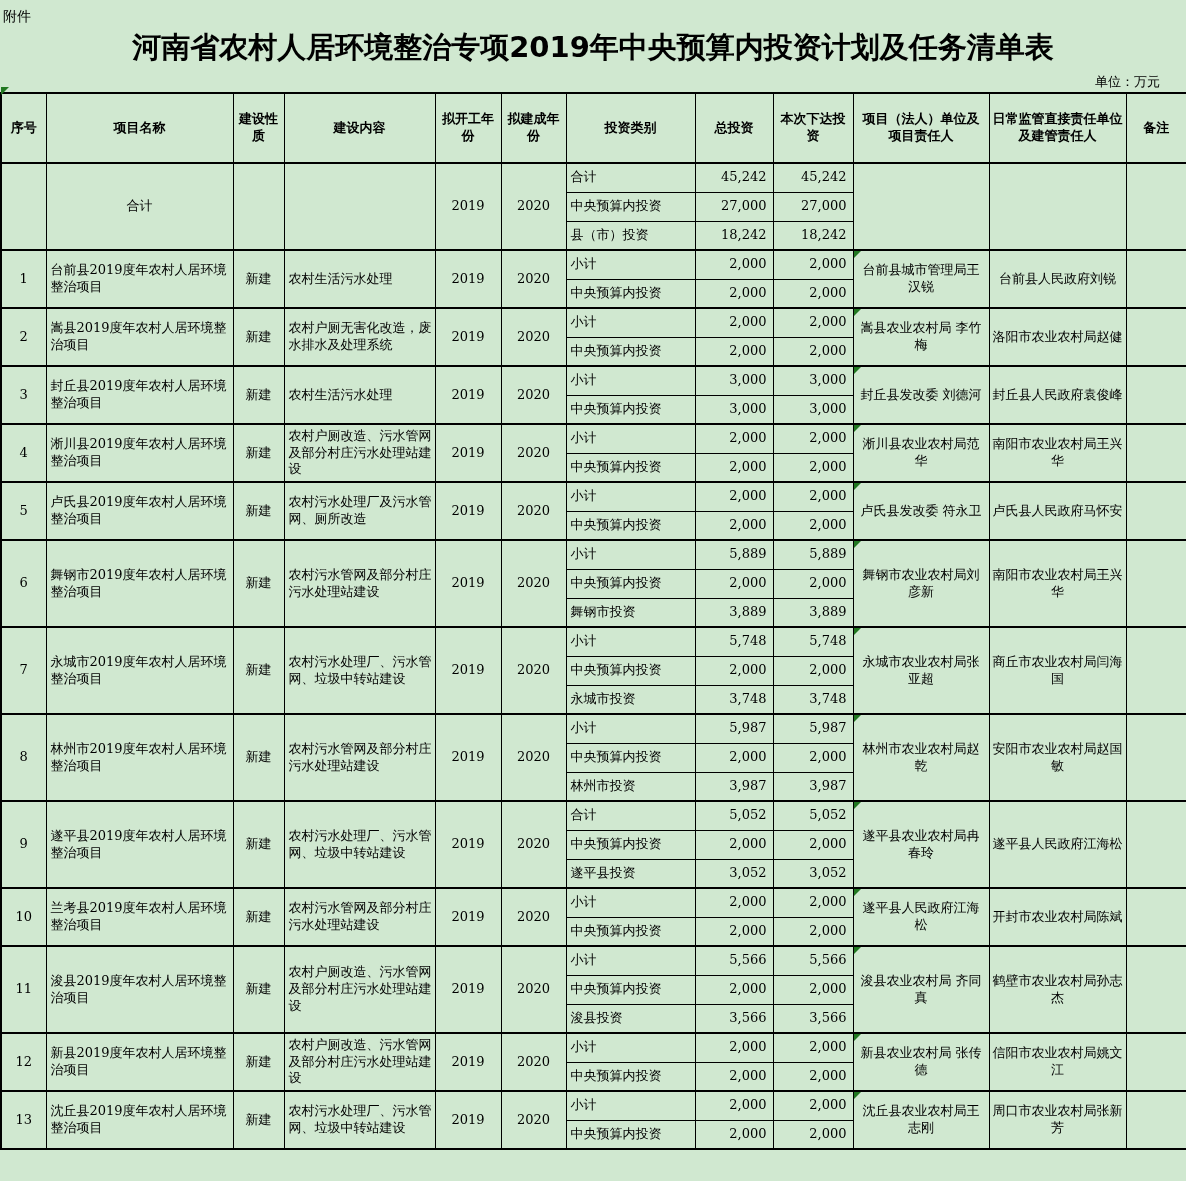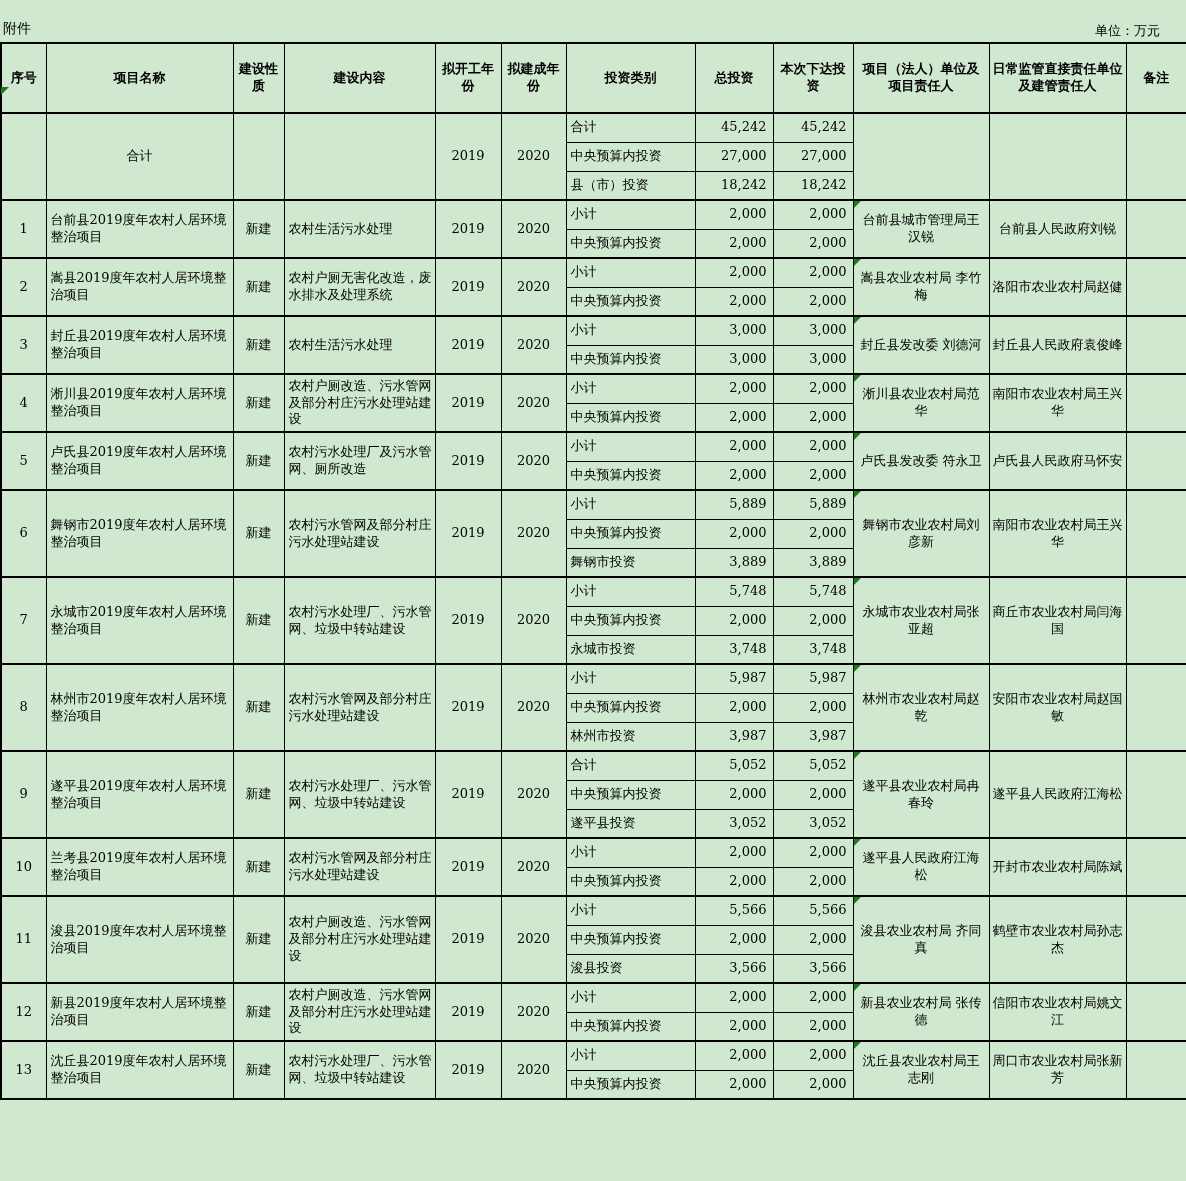--- a/index.html
+++ b/index.html
@@ -7,39 +7,39 @@
   body {
     width: 1186px;
     min-height: 1181px;
     background: var(--bg, #d0e8d0);
     color: var(--text, #000);
     font-family: "DejaVu Serif", "Liberation Serif", serif;
     position: relative;
   }
   .attachment {
     height: 22px;
-    padding: 20px 0 0 3px;
+    padding: 8px 0 0 3px;
     font-size: 14px;
   }
   .title {
     height: 50px;
     line-height: 50px;
     text-align: center;
     font-size: 29px;
     font-weight: bold;
     font-family: "DejaVu Sans", "Liberation Sans", sans-serif;
     white-space: nowrap;
   }
   .unit-note {
     height: 20px;
     line-height: 20px;
     text-align: right;
     padding-right: 26px;
     font-size: 13px;
-    font-family: Liberation Mono, monospace;
+    font-family: Liberation Serif, serif;
   }
   table {
     border-collapse: collapse;
     table-layout: fixed;
     width: 1186px;
     border: 2px solid var(--grid, #000);
   }
   th, td {
     border: 1px solid var(--grid, #000);
     padding: 1px 3px;
@@ -77,20 +77,21 @@
     border-right: 8px solid transparent;
   }
 </style>
 </head>
 <body style="--bg: #d0e8d0; --grid: #000000; --text: #000000; --marker: #217821;">
 
 <div class="corner-marker"></div>
 
 <div class="top">
   <div class="attachment">附件</div>
+  <div class="title">河南省农村人居环境整治专项2019年中央预算内投资计划及任务清单表</div>
   <div class="unit-note">单位：万元</div>
 </div>
 
 <table>
   <colgroup>
     <col style="width:45px">
       <col style="width:187px">
       <col style="width:51px">
     <col style="width:151px">
       <col style="width:66px">

